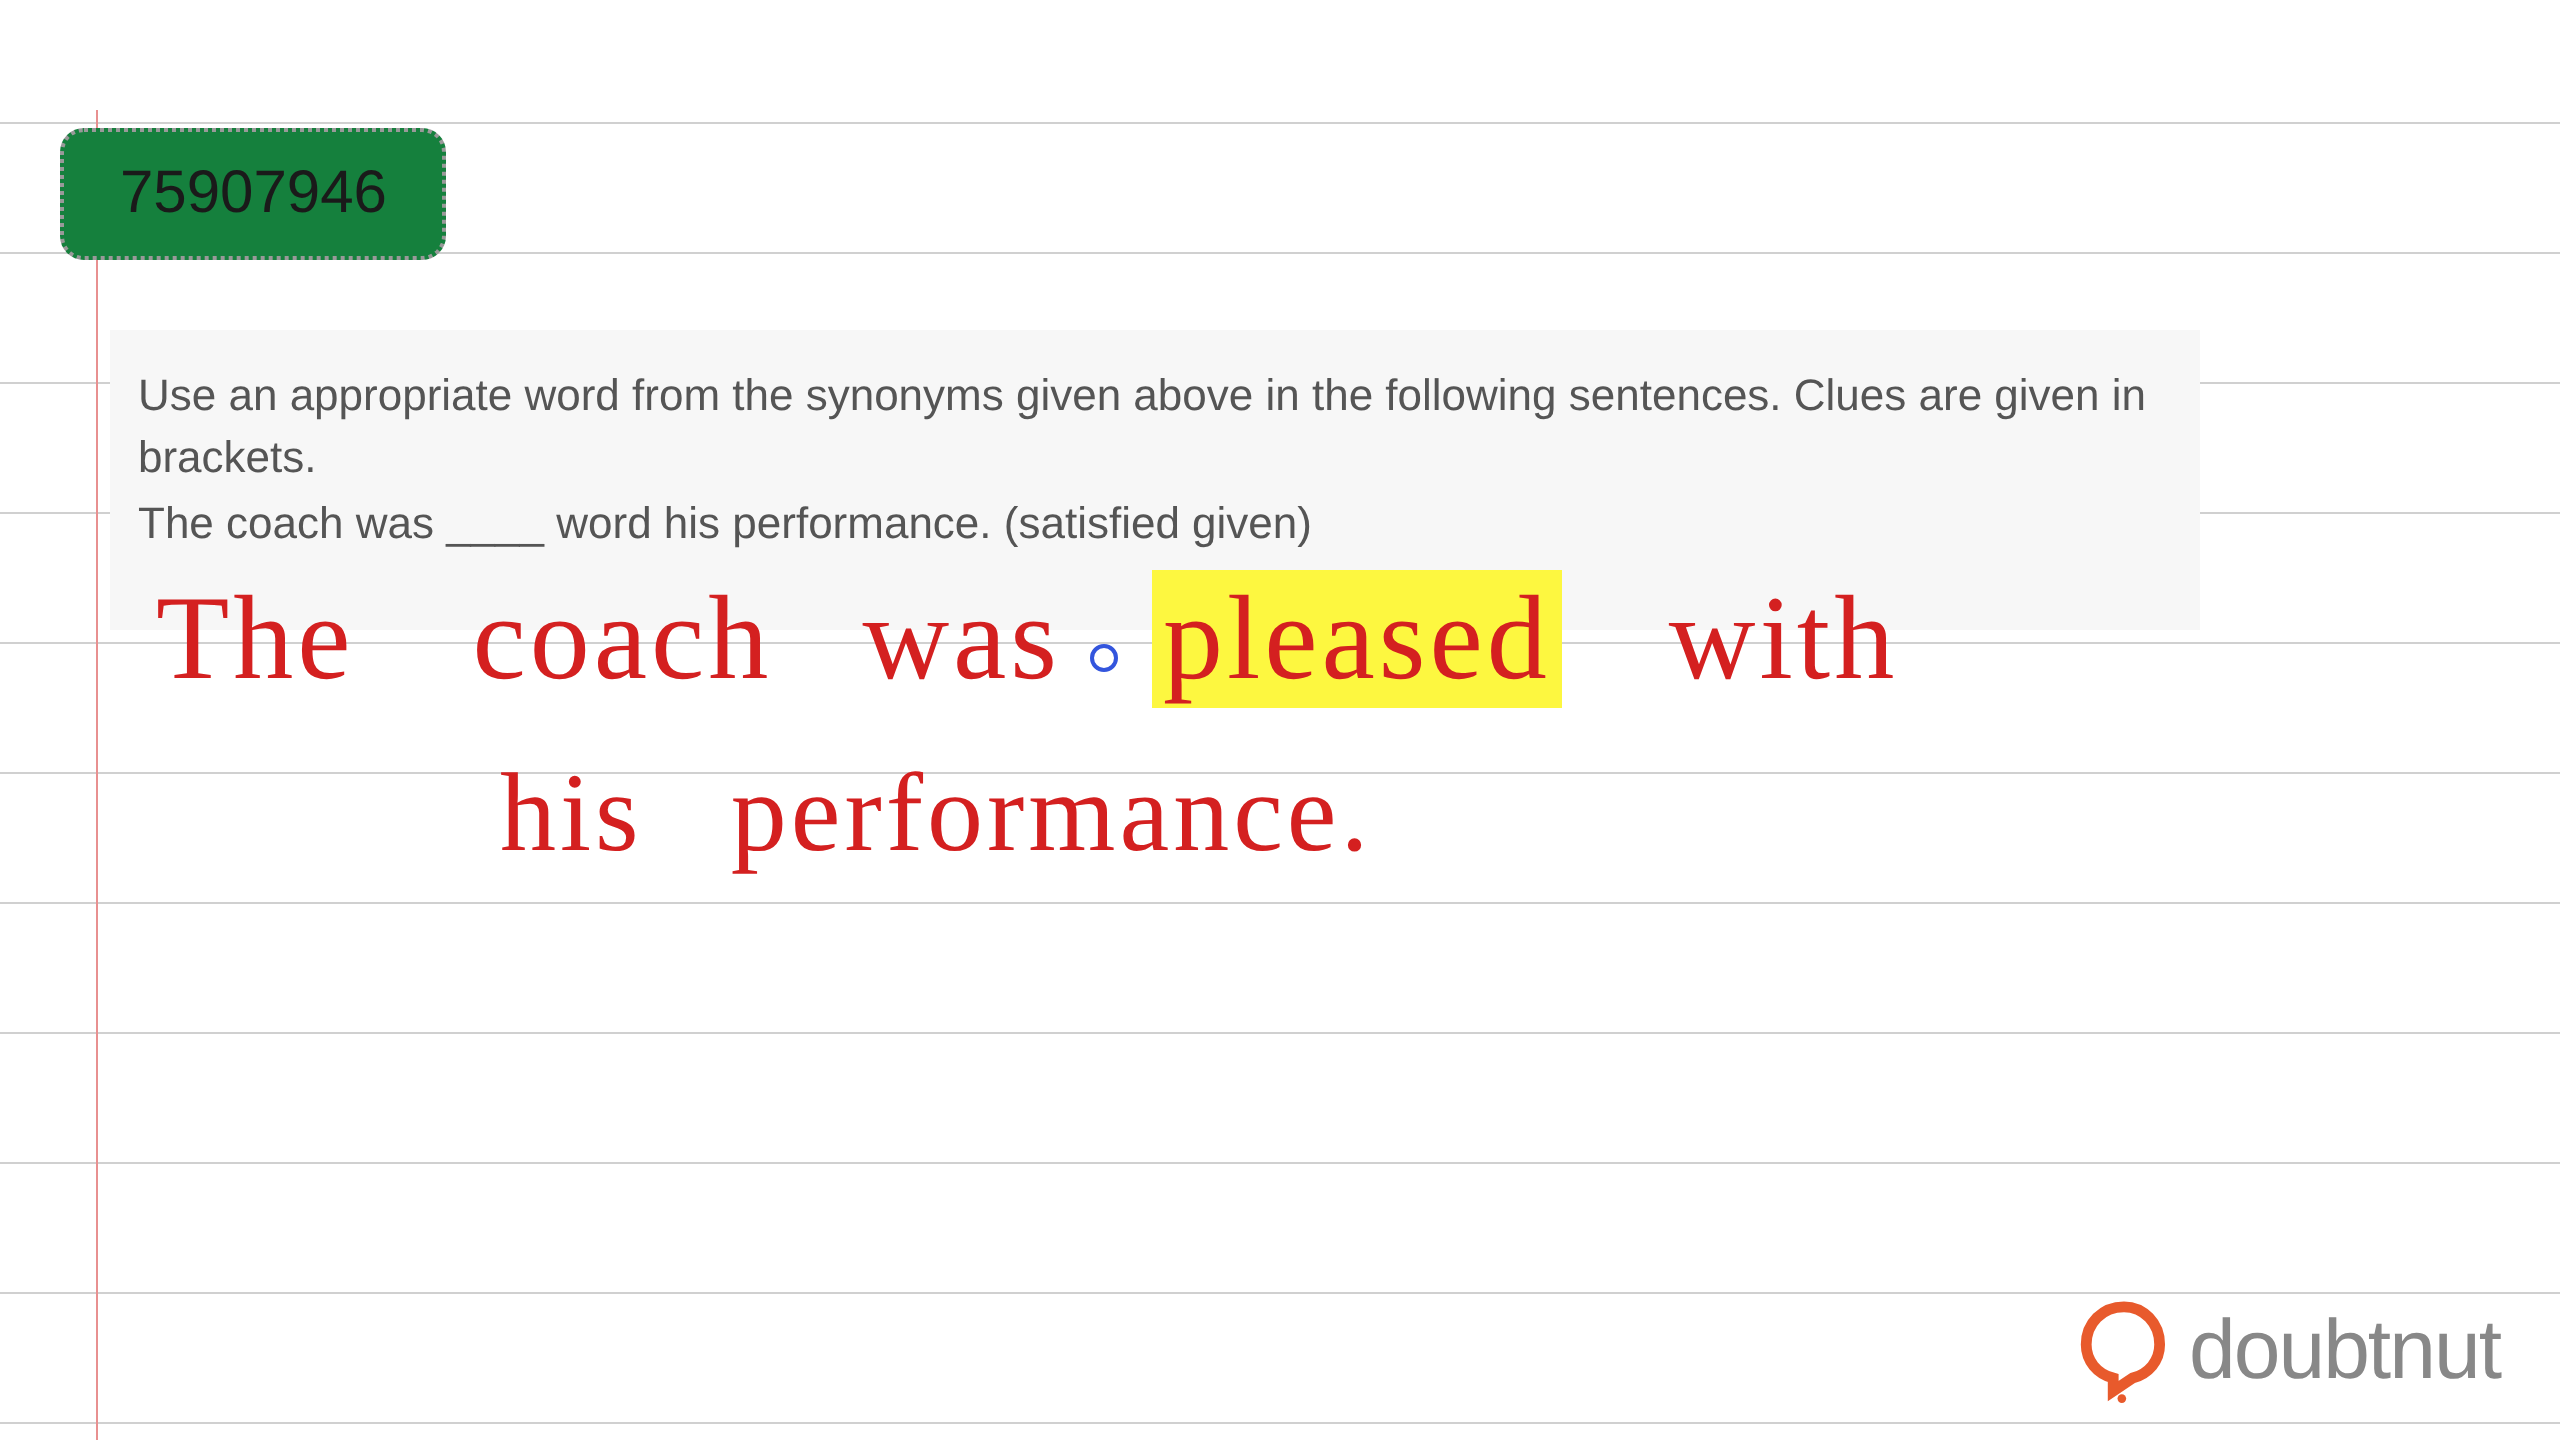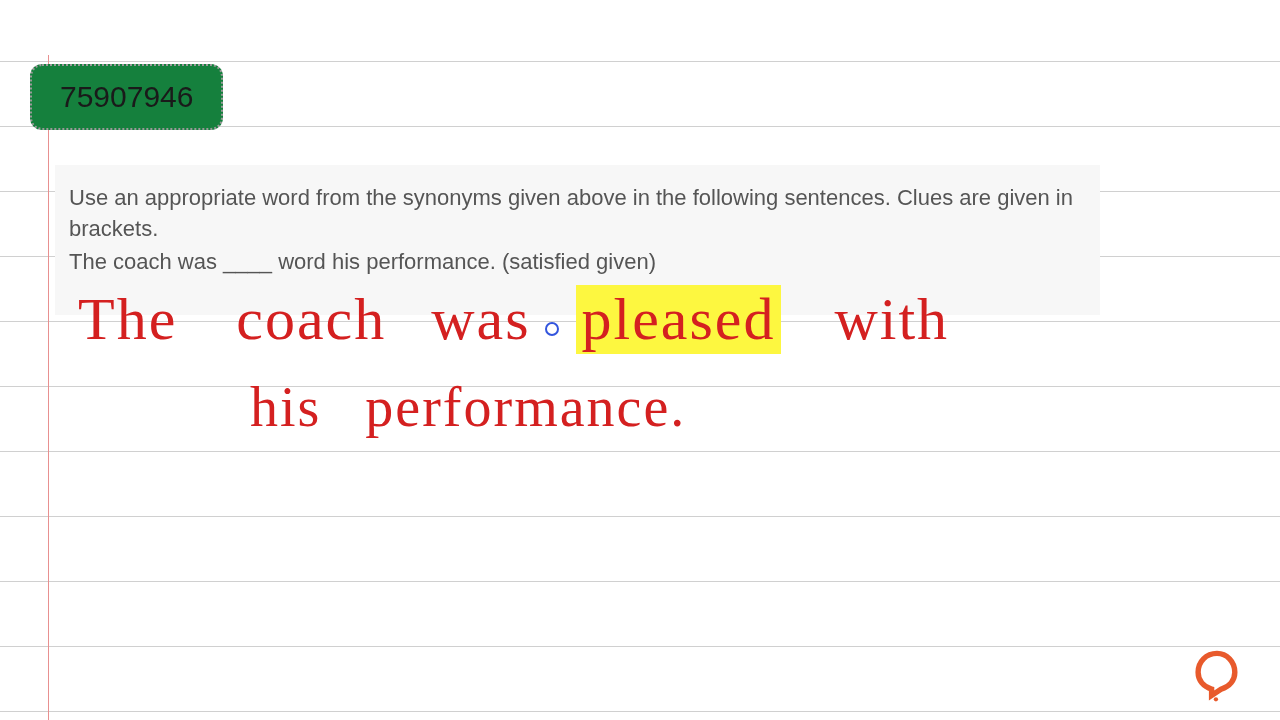--- a/index.html
+++ b/index.html
@@ -219,13 +219,14 @@
 
 <div class="cursor-dot"></div>
 
 <div class="logo-container">
   <div class="logo-icon">
     <svg viewBox="0 0 100 100">
       <path d="M 50 10 C 30 10 15 25 15 45 C 15 60 25 72 40 76 L 40 88 L 58 76 C 73 72 83 60 83 45 C 83 25 68 10 50 10 Z" fill="none" stroke="#e85a2c" stroke-width="10" stroke-linecap="round"></path>
       <circle cx="48" cy="95" r="4" fill="#e85a2c"></circle>
     </svg>
   </div>
+  <span class="logo-text">doubtnut</span>
 </div>
 
 </body></html>

